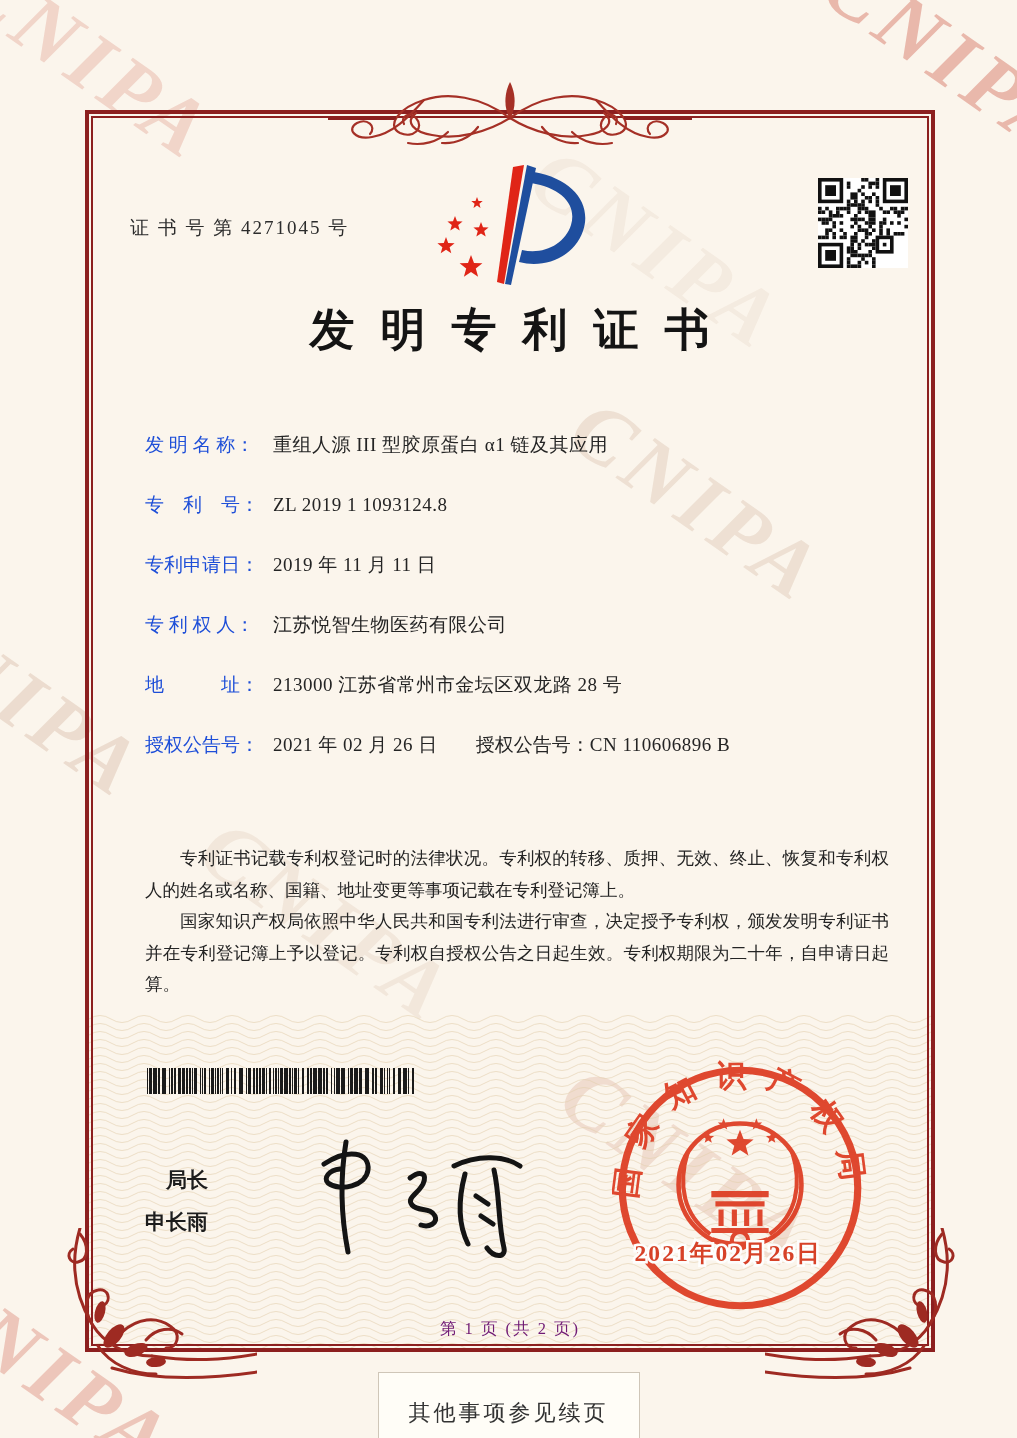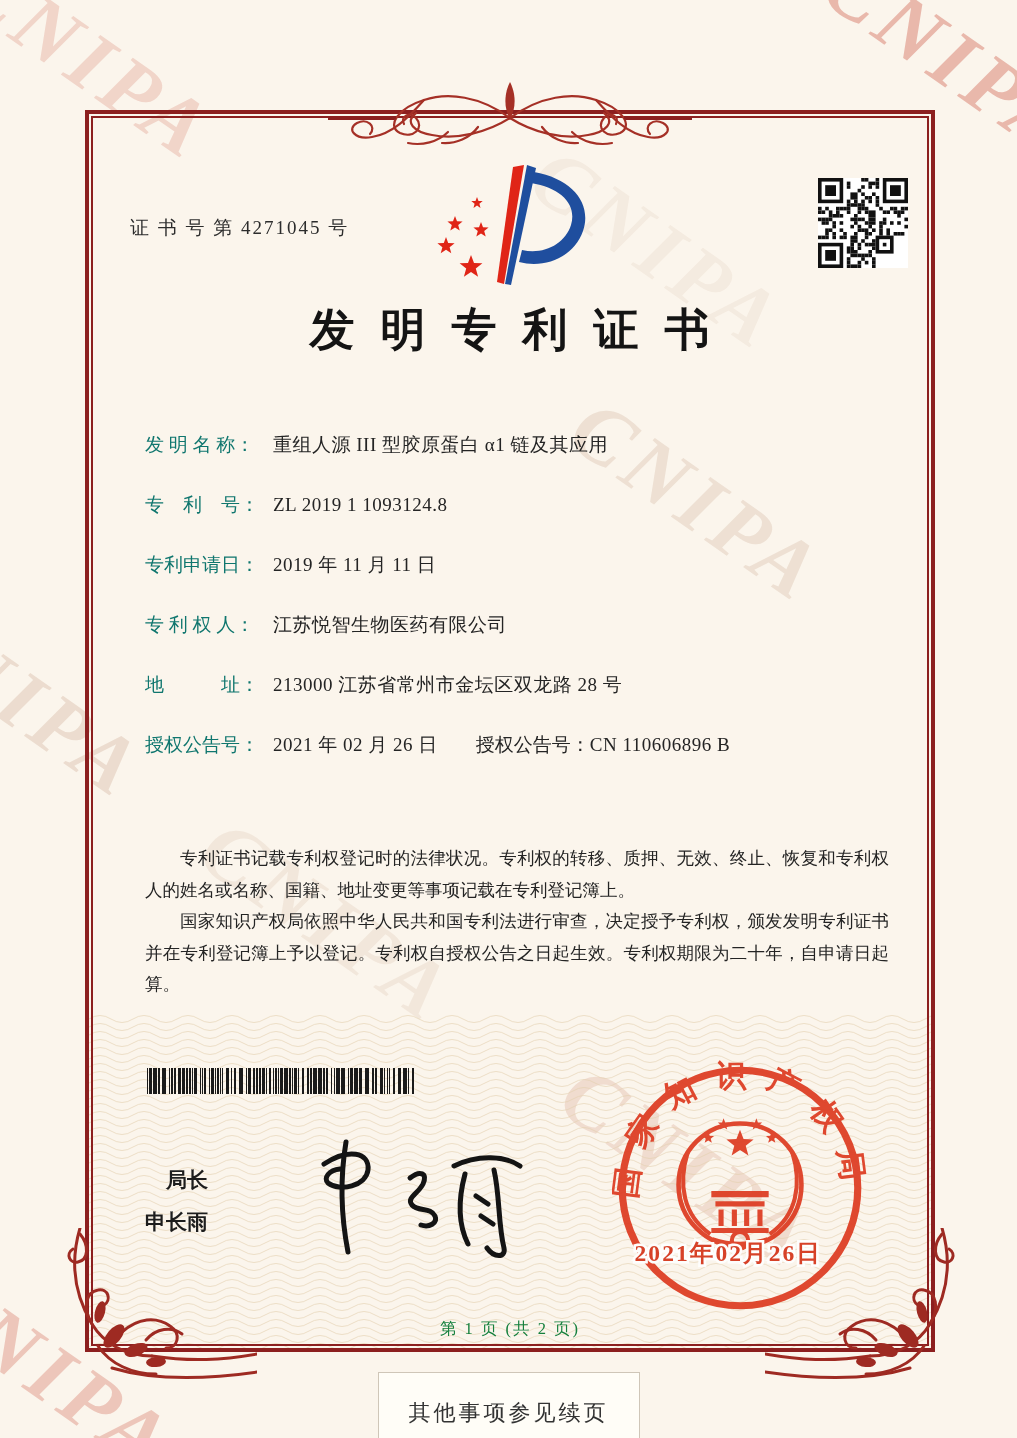--- a/index.html
+++ b/index.html
@@ -31,38 +31,38 @@
   .logo{position:absolute;left:418px;top:155px;z-index:5;}
   .qr{position:absolute;left:818px;top:178px;z-index:5;}
   .doc-title{
     position:absolute;left:0;top:300px;width:100%;text-align:center;
     font-size:45px;font-weight:700;letter-spacing:26px;padding-left:28px;box-sizing:border-box;
     color:#141414;z-index:5;
   }
   
   .fields{position:absolute;left:145px;top:432px;width:760px;z-index:5;}
   .field-row{height:60px;font-size:19px;color:#242424;}
-  .f-label{display:inline-block;width:128px;white-space:pre;color:#0f766e;}
+  .f-label{display:inline-block;width:128px;white-space:pre;color:#1d4ed8;}
   .f-value{letter-spacing:0.5px;}
   .grant-no{margin-left:38px;}
   
   .body-text{
     position:absolute;left:145px;top:843px;width:744px;z-index:5;
     font-size:17.5px;line-height:31.5px;color:#242424;text-align:justify;
   }
   .body-text p{margin:0;text-indent:2em;}
   
   .barcode{position:absolute;left:145px;top:1068px;z-index:5;}
   .director{position:absolute;left:145px;top:1166px;z-index:5;
     font-family:"Liberation Sans","DejaVu Sans",sans-serif;font-size:21px;font-weight:600;color:#1d1d1d;text-align:right;}
   .director div{margin-bottom:14px;}
   .signature{position:absolute;left:288px;top:1126px;z-index:5;}
   .seal{position:absolute;left:612px;top:1060px;z-index:6;opacity:.92;}
   .page-num{position:absolute;left:85px;top:1318px;width:850px;text-align:center;
-    font-size:16.5px;letter-spacing:2px;color:#15803d;z-index:5;}
+    font-size:16.5px;letter-spacing:2px;color:#701a75;z-index:5;}
   .footer-note{
     position:absolute;left:50%;transform:translateX(-50%);top:1372px;z-index:5;
     border:1px solid #cfc6b8;background:#fffdf7;padding:25px 30px;
     font-size:22px;letter-spacing:3px;color:#333;
   }
 </style>
 </head>
 <body>
 
 <div class="page">

